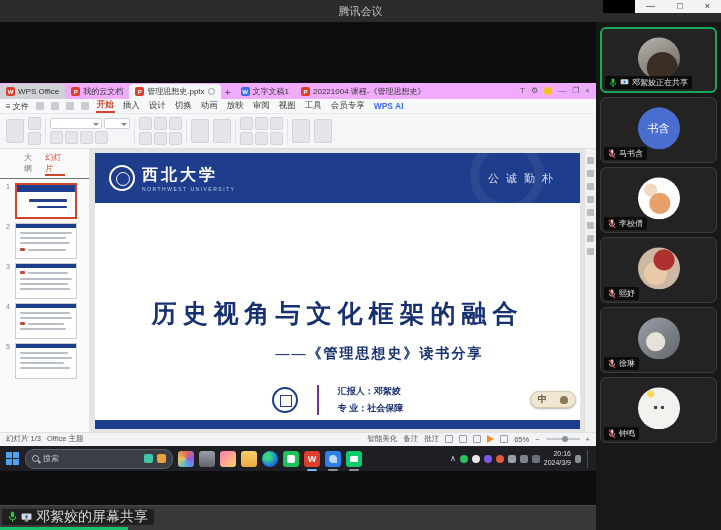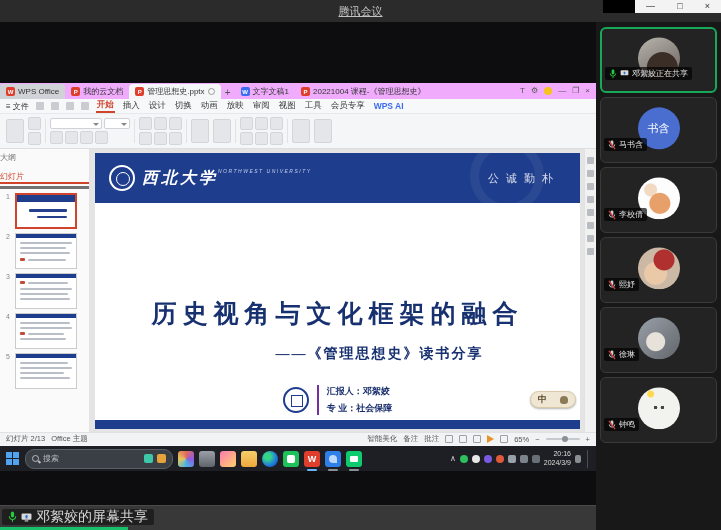--- a/index.html
+++ b/index.html
@@ -2,21 +2,21 @@
 <html><head>
 <meta charset="utf-8">
 <style>
   * { margin:0; padding:0; box-sizing:border-box; }
   html,body { background:#000; }
   body { font-family:"Liberation Sans", sans-serif; }
   .app { position:relative; width:721px; height:530px; background:#111; overflow:hidden; }
 
   
   .titlebar { position:absolute; left:0; top:0; width:721px; height:22px; background:#2b2b2b; }
-  .tm-title { position:absolute; left:0; right:0; top:4px; text-align:center; font-size:11px; color:#c2c2c2;text-decoration:underline; }
+  .tm-title { position:absolute; left:0; right:0; top:4px; text-align:center; font-size:11px; color:#c2c2c2; }
   .tb-black { position:absolute; right:86px; top:0; width:32px; height:13px; background:#000; }
   .tb-controls { position:absolute; right:0; top:0; width:86px; height:13px; background:#f3f3f3; display:flex; align-items:center; justify-content:space-around; }
   .tb-controls span { font-size:9px; color:#333; line-height:1; cursor:default; }
 
   
   .screen { position:absolute; left:0; top:22px; width:596px; height:508px; background:#0d0d0f; }
 
   
   .wps { position:absolute; left:0; top:61px; width:596px; height:363px; background:#f5f6f7; font-size:8px; color:#444; }
   .wps-tabs { height:16px; background:#f0abfc; display:flex; align-items:flex-end; }
@@ -43,45 +43,45 @@
   .rsep { width:1px; height:24px; background:#e0e2e4; }
   .ric { width:13px; height:13px; background:#e4e6e9; border:1px solid #d3d6d9; border-radius:2px; }
   .ric.big { width:18px; height:24px; }
   .rdd { width:52px; height:11px; background:#fff; border:1px solid #cfd2d6; border-radius:2px; position:relative; }
   .rdd::after { content:""; position:absolute; right:2px; top:4px; border:3px solid transparent; border-top-color:#888; }
   .rcol { display:flex; flex-direction:column; gap:2px; }
   .rrow { display:flex; gap:2px; }
 
   .wps-body { display:flex; height:283px; }
   .panel { width:90px; background:#fafafa; border-right:1px solid #e3e3e3; }
-  .ptabs { display:flex; gap:8px; padding:3px 0 2px; border-bottom:3px solid #737373;flex-direction:column; }
+  .ptabs { display:flex; gap:8px; padding:3px 24px 2px; border-bottom:1px solid #737373; }
   .ptab { font-size:8px; color:#777; }
   .ptab.active { color:#d0442c; border-bottom:2px solid #d0442c; }
   .thumb { display:flex; gap:3px; padding:4px 4px 0 6px; align-items:flex-start; }
   .tnum { font-size:7px; color:#888; width:6px; }
   .mini { width:62px; height:36px; background:#fff; border:1px solid #ccc; position:relative; overflow:hidden; }
   .thumb.sel .mini { border:2px solid #d0442c; }
   .mini .band { position:absolute; left:0; top:0; right:0; height:7px; background:#1e3d8d; }
   .mini .bar { position:absolute; height:3px; background:#25418d; border-radius:1px; }
   .mini .tline { position:absolute; height:1.5px; background:#b9bec7; border-radius:1px; }
   .mini .rmark { position:absolute; width:5px; height:3px; background:#c24a3a; border-radius:1px; }
 
   .canvas { flex:1; background:#e4e4e4; position:relative; }
   .slide { position:absolute; left:5px; right:4px; top:4px; bottom:3px; background:#fff; overflow:hidden; }
   .s-head { height:50px; background:#1e3d8d; position:relative; display:flex; align-items:center; padding:0 14px; gap:7px; }
   .s-wm { position:absolute; right:36px; top:-14px; width:74px; height:74px; border:9px solid rgba(255,255,255,0.06); border-radius:50%; }
   .s-logo { width:26px; height:26px; border:2px solid #fff; border-radius:50%; position:relative; flex:0 0 auto; }
   .s-logo::after { content:""; position:absolute; left:5px; top:5px; width:12px; height:12px; border:1px solid #fff; border-radius:50%; }
-  .s-uniwrap { display:flex; flex-direction:row;font-style:italic; }
+  .s-uniwrap { display:flex; flex-direction:column; }
   .s-uni { color:#fff; font-size:16px; font-weight:bold; letter-spacing:3px; font-family:"Liberation Serif", serif; }
   .s-unien { color:#c3cdea; font-size:5px; letter-spacing:1.5px; }
   .s-motto { position:absolute; right:20px; top:18px; color:rgba(255,255,255,0.82); font-size:11px; letter-spacing:7px; font-family:"Liberation Serif", serif; }
   .s-title { margin-top:94px; text-align:center; font-size:25px; font-weight:bold; color:#17306f; letter-spacing:6px; font-family:"Liberation Serif", serif; }
   .s-sub { margin-top:15px; text-align:center; font-size:14px; font-weight:bold; color:#17306f; letter-spacing:2px; transform:translateX(42px); font-family:"Liberation Serif", serif; }
-  .s-presenter { margin-top:20px; display:flex; justify-content:center; align-items:center; gap:8px; }
+  .s-presenter { margin-top:20px; display:flex; justify-content:center; align-items:center; gap:19px; }
   .seal { width:26px; height:26px; border:2px solid #1e3d8d; border-radius:50%; position:relative; }
   .seal::after { content:""; position:absolute; left:6px; top:6px; width:10px; height:10px; border:1px solid #1e3d8d; }
   .pbar { width:2px; height:30px; background:#7030a0; }
   .plines { font-size:9px; color:#1a2f6e; font-weight:bold; line-height:1.9; }
   .s-foot { position:absolute; left:0; right:0; bottom:0; height:9px; background:#1e3d8d; }
   .ime { position:absolute; right:8px; bottom:24px; width:46px; height:17px; background:#efe6d3; border:1px solid #d8c9a8; border-radius:9px; display:flex; align-items:center; justify-content:space-around; box-shadow:0 1px 2px rgba(0,0,0,0.3); }
   .ime .zh { font-size:9px; color:#5a4a2a; font-weight:bold; }
   .ime .paw { width:8px; height:8px; background:#8a7a55; border-radius:50% 50% 40% 40%; }
 
   .wps-side { width:12px; background:#f1f1f1; border-left:1px solid #e2e2e2; display:flex; flex-direction:column; align-items:center; gap:6px; padding-top:8px; }
@@ -136,21 +136,21 @@
   .tile { position:relative; height:66px; flex:0 0 auto; background:#232323; border:1px solid #3a3a3a; border-radius:6px; }
   .tile.sharing { border:2px solid #17a85a; }
   .avatar { position:absolute; left:50%; top:50%; transform:translate(-50%,-54%); width:42px; height:42px; border-radius:50%; }
   .av1 { background:radial-gradient(circle at 58% 72%, #3a2e26 0 15px, transparent 16px), linear-gradient(150deg,#b8b4ae,#8c8680 55%,#6e665e); }
   .av2 { background:radial-gradient(circle at 52% 62%, #e8a06a 0 10px, transparent 11px), radial-gradient(circle at 30% 30%, #f2d9c2 0 6px, transparent 7px), #fdfdfd; }
   .av3 { background:#4a6dd0; display:flex; align-items:center; justify-content:center; color:#fff; font-size:11px; }
   .av4 { background:radial-gradient(circle at 62% 30%, #b03030 0 10px, transparent 11px), radial-gradient(circle at 42% 62%, #e9c9a8 0 11px, transparent 12px), #cbb9a6; }
   .av5 { background:radial-gradient(circle at 36% 42%, #5b4632 0 2.5px, #fff 2.5px 7px, #8f8f8f 7px 8.5px, transparent 9px), radial-gradient(circle at 64% 42%, #5b4632 0 2.5px, #fff 2.5px 7px, #8f8f8f 7px 8.5px, transparent 9px), linear-gradient(#f7d51d,#f0c419); }
   .av6 { background:radial-gradient(circle at 42% 58%, #e6e2da 0 9px, transparent 10px), linear-gradient(135deg,#9aa0a8,#62666c); }
   .av7 { background:radial-gradient(circle at 30% 16%, #ffd94d 0 3px, transparent 4px), radial-gradient(circle at 42% 48%, #444 0 1.5px, transparent 2px), radial-gradient(circle at 58% 48%, #444 0 1.5px, transparent 2px), #f2f2ef; }
-  .nametag { position:absolute; left:3px; bottom:11px; max-width:112px; background:rgba(0,0,0,0.68); border-radius:2px; display:flex; align-items:center; gap:3px; padding:1px 4px; }
+  .nametag { position:absolute; left:3px; bottom:2px; max-width:112px; background:rgba(0,0,0,0.68); border-radius:2px; display:flex; align-items:center; gap:3px; padding:1px 4px; }
   .nametag .nm { color:#e2e2e2; font-size:8px; white-space:nowrap; overflow:hidden; }
   .micwrap { display:flex; flex:0 0 auto; }
 </style>
 </head>
 <body>
 
 <div class="app">
 
   <div class="titlebar">
     <div class="tm-title">腾讯会议</div>
@@ -370,21 +370,21 @@
           <span class="side-ic"></span>
           <span class="side-ic"></span>
           <span class="side-ic"></span>
           <span class="side-ic"></span>
           <span class="side-ic"></span>
           <span class="side-ic"></span>
         </div>
       </div>
 
       <div class="wps-status">
-        <span>幻灯片 2/13</span>
+        <span>幻灯片 1/3</span>
         <span>Office 主题</span>
         <span class="st-spacer"></span>
         <span>智能美化</span>
         <span>备注</span>
         <span>批注</span>
         <span class="viewic"></span>
         <span class="viewic"></span>
         <span class="viewic"></span>
         <span class="play"></span>
         <span class="viewic"></span>

